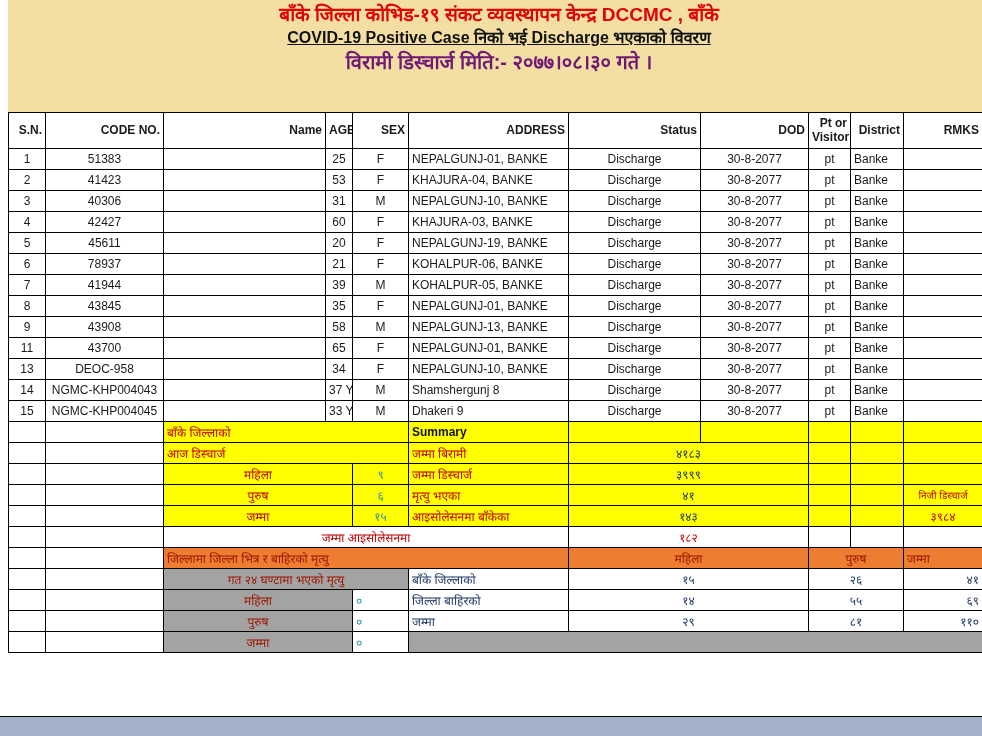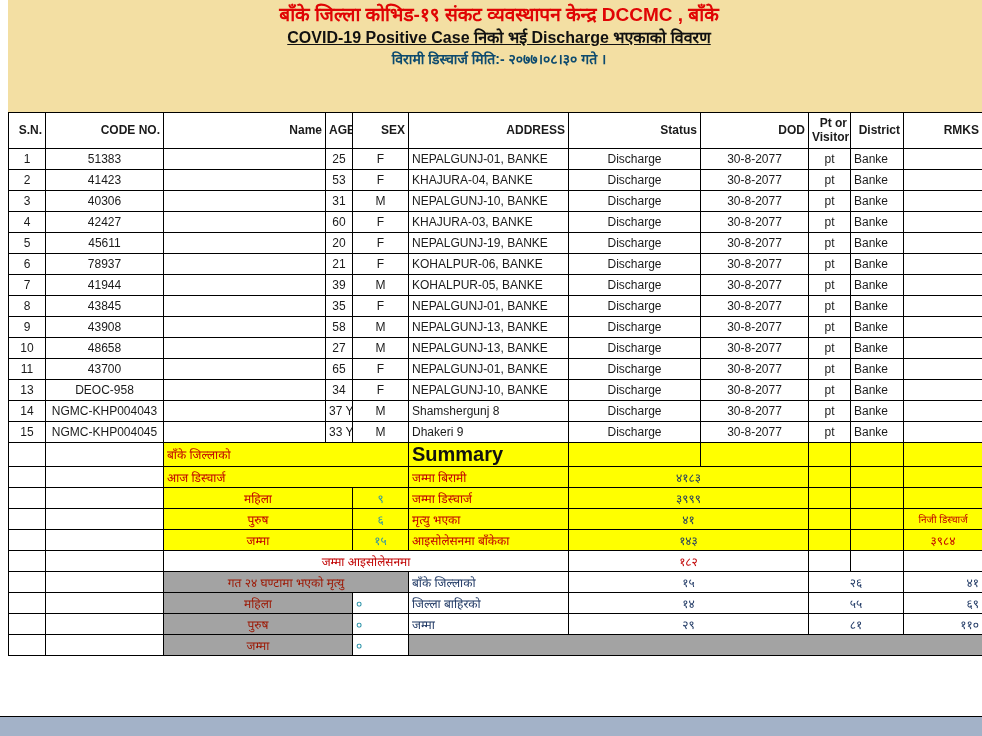--- a/index.html
+++ b/index.html
@@ -5,35 +5,35 @@
   html,body{margin:0;padding:0;background:#fff;}
   #stage{position:relative;width:982px;height:736px;background:#fff;overflow:hidden;
          font-family:"Liberation Sans", sans-serif;}
   
   #banner{position:absolute;left:0;top:0;width:982px;height:112px;background:#f3dfa3;
           display:flex;flex-direction:column;align-items:center;justify-content:flex-start;margin-left:8px;}
   .bl{white-space:nowrap;text-align:center;font-weight:bold;line-height:1.15;}
   #l1{margin-top:4px;font-size:19px;color:#e00404;}
   #l2{margin-top:3px;font-size:16px;color:#111;text-decoration:underline;}
   #l3{margin-top:4px;font-size:13.5px;color:#a020a0;text-decoration:underline;}
-  #l4{margin-top:4px;font-size:14px;color:#0c4a6e;}
+  #l4{margin-top:4px;font-size:20px;color:#701a75;}
   
   table{position:absolute;left:8px;top:112px;width:974px;border-collapse:collapse;table-layout:fixed;}
   td,th{border:1px solid #000;padding:0 3px;font-size:12px;overflow:hidden;white-space:nowrap;
         height:21px;box-sizing:border-box;background:#fff;color:#1a1a1a;}
   thead th{height:36px;font-size:12px;font-weight:bold;text-align:right;white-space:normal;line-height:1.1;}
   .center{text-align:center}.left{text-align:left}.right{text-align:right}
   .yellow{background:#ffff00}
   .orange{background:#ed7d31}
   .cream{background:#a3a3a3}
   .red{color:#c00000}
   .darkred{color:#9c1500}
   .teal{color:#2d93a8}
   .navy{color:#1f3864}
-  .big{font-size:20px;font-weight:bold;color:#111;}
+  .big{font-size:12px;font-weight:bold;color:#111;}
   .small{font-size:10px}
   
   #bottombar{position:absolute;left:0;top:716px;width:982px;height:20px;background:#a3b2c8;border-top:1px solid #000;}
 </style>
 </head>
 <body>
 
 <div id="stage">
 
   <div id="banner">
@@ -183,33 +183,20 @@
           <td class="center">58</td>
           <td class="center">M</td>
           <td class="left">NEPALGUNJ-13, BANKE</td>
           <td class="center">Discharge</td>
           <td class="center">30-8-2077</td>
           <td class="center">pt</td>
           <td class="left">Banke</td>
           <td class="left"></td>
         </tr>
         <tr>
-          <td class="center">10</td>
-          <td class="center">48658</td>
-          <td class="left"></td>
-          <td class="center">27</td>
-          <td class="center">M</td>
-          <td class="left">NEPALGUNJ-13, BANKE</td>
-          <td class="center">Discharge</td>
-          <td class="center">30-8-2077</td>
-          <td class="center">pt</td>
-          <td class="left">Banke</td>
-          <td class="left"></td>
-        </tr>
-        <tr>
           <td class="center">11</td>
           <td class="center">43700</td>
           <td class="left"></td>
           <td class="center">65</td>
           <td class="center">F</td>
           <td class="left">NEPALGUNJ-01, BANKE</td>
           <td class="center">Discharge</td>
           <td class="center">30-8-2077</td>
           <td class="center">pt</td>
           <td class="left">Banke</td>
@@ -309,20 +296,28 @@
           <td class="yellow red center">३९८४</td>
         </tr>
         <tr>
           <td></td>
           <td></td>
           <td colspan="4" class="red center">जम्मा आइसोलेसनमा</td>
           <td colspan="2" class="red center">१८२</td>
           <td></td>
           <td></td>
           <td></td>
+        </tr>
+        <tr>
+          <td></td>
+          <td></td>
+          <td colspan="4" class="orange darkred left">जिल्लामा जिल्ला भित्र र बाहिरको मृत्यु</td>
+          <td colspan="2" class="orange darkred center">महिला</td>
+          <td colspan="2" class="orange darkred center">पुरुष</td>
+          <td class="orange darkred left">जम्मा</td>
         </tr>
         <tr>
           <td></td>
           <td></td>
           <td colspan="3" class="cream darkred center">गत २४ घण्टामा भएको मृत्यु</td>
           <td class="navy left">बाँके जिल्लाको</td>
           <td colspan="2" class="navy center">१५</td>
           <td colspan="2" class="navy center">२६</td>
           <td class="navy right">४१</td>
         </tr>

